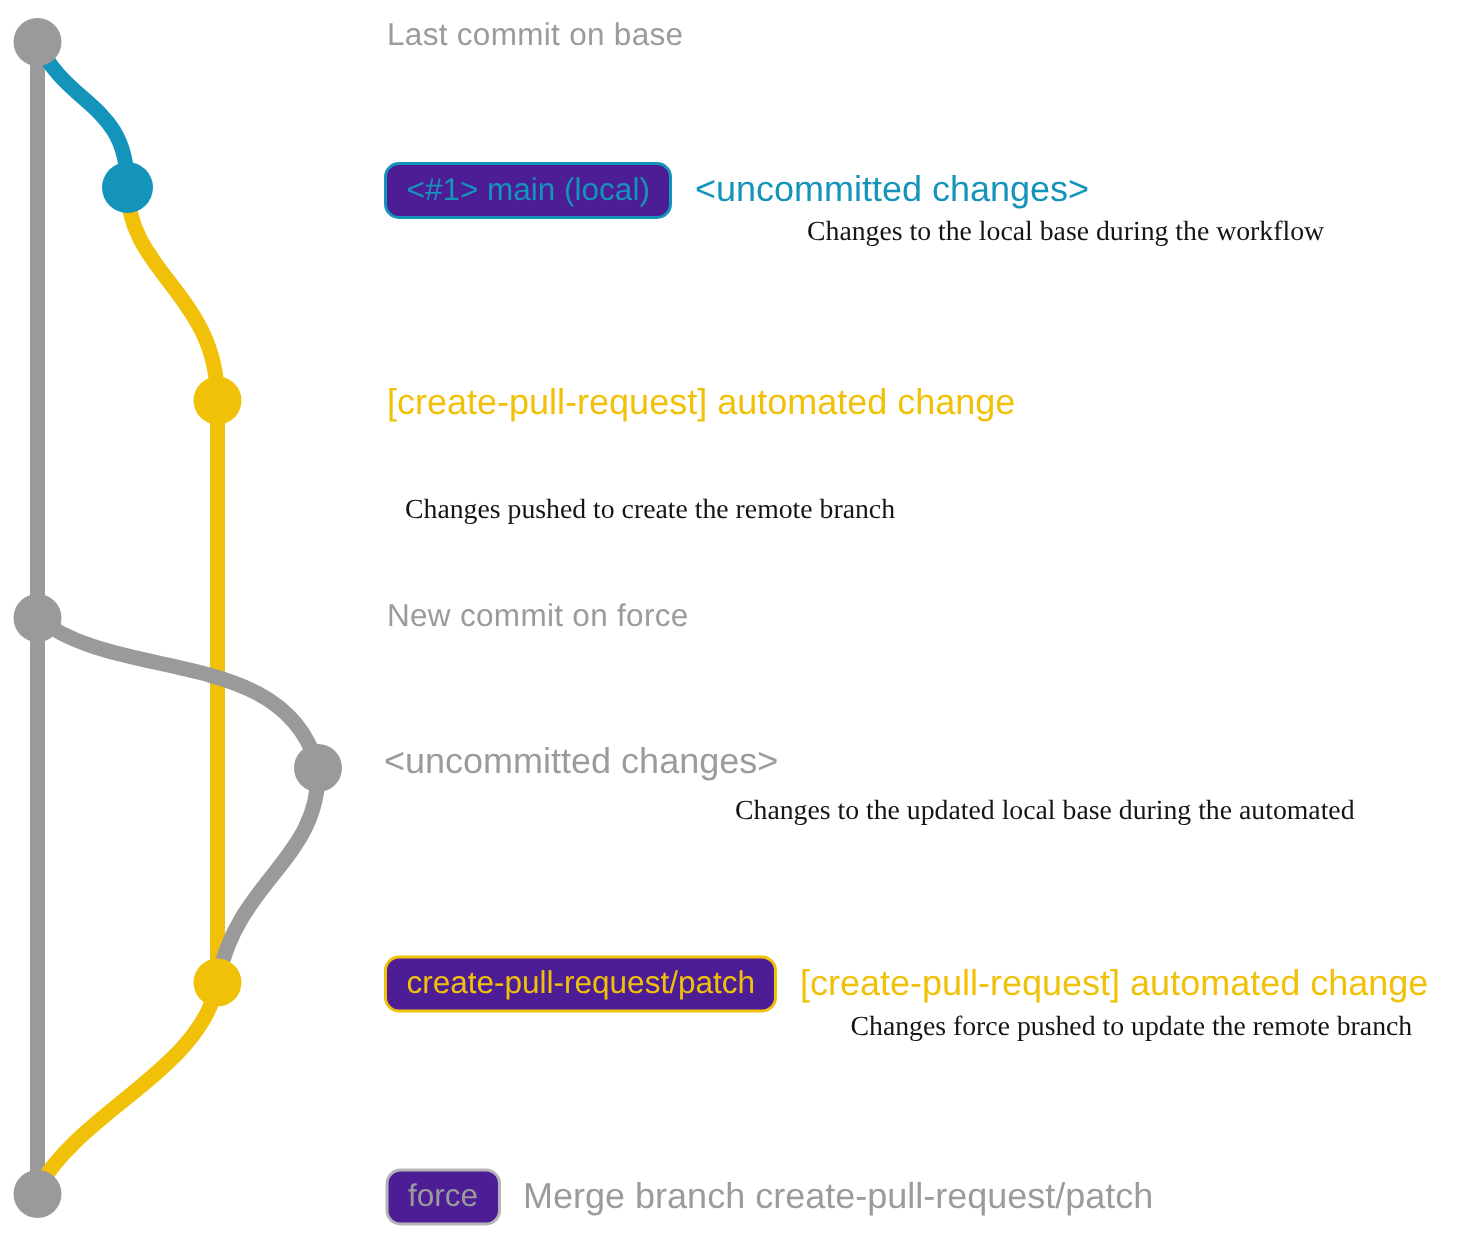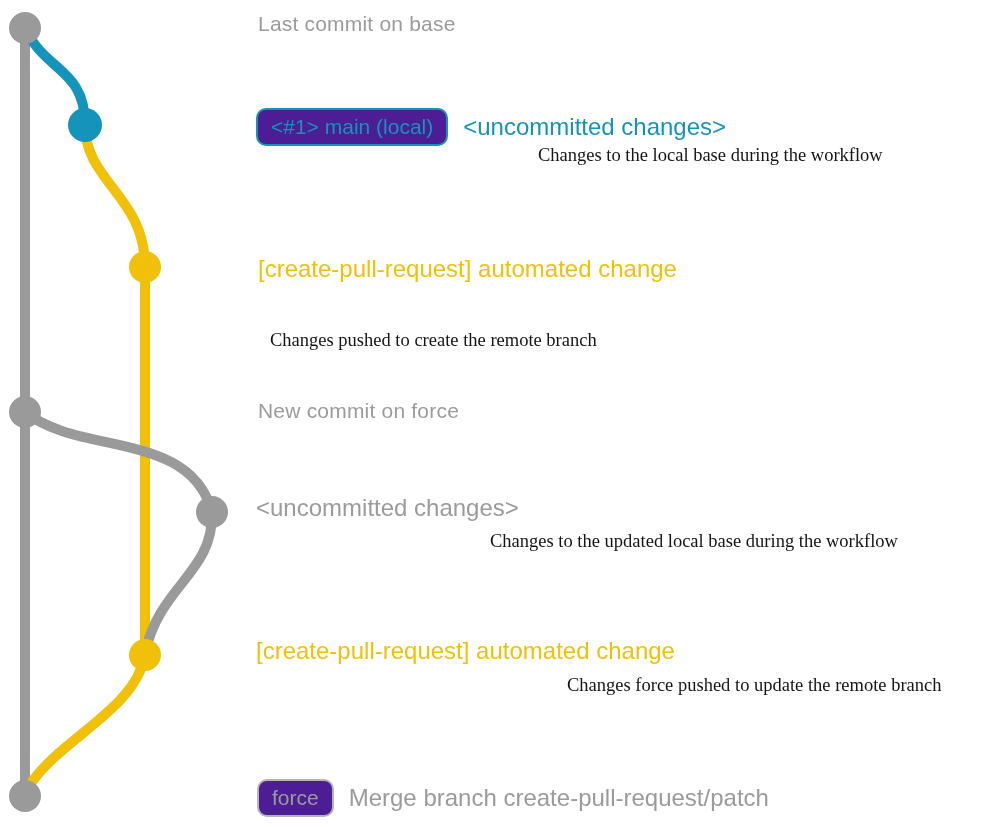--- a/index.html
+++ b/index.html
@@ -65,23 +65,24 @@
 <div class="row" style="top:255px;left:258px;">
   <span class="msg yellow">[create-pull-request] automated change</span>
 </div>
 <div class="caption" style="top:289px;left:270px;margin-top:41px;">Changes pushed to create the remote branch</div>
 
 <div class="note" style="top:399px;left:258px;">New commit on force</div>
 
 <div class="row" style="top:494px;left:256px;">
   <span class="msg gray">&lt;uncommitted changes&gt;</span>
 </div>
-<div class="caption" style="top:531px;left:490px;">Changes to the updated local base during the workflow</div>
+<div class="caption" style="top:531px;left:490px;">Changes to the updated local base during the automated</div>
 
 <div class="row" style="top:637px;left:256px;">
+  <span class="pill yellow">create-pull-request/patch</span>
   <span class="msg yellow">[create-pull-request] automated change</span>
 </div>
 <div class="caption" style="top:675px;left:567px;">Changes force pushed to update the remote branch</div>
 
 <div class="row" style="top:779px;left:257px;">
   <span class="pill gray">force</span>
   <span class="msg gray">Merge branch create-pull-request/patch</span>
 </div>
 
 </body></html>

